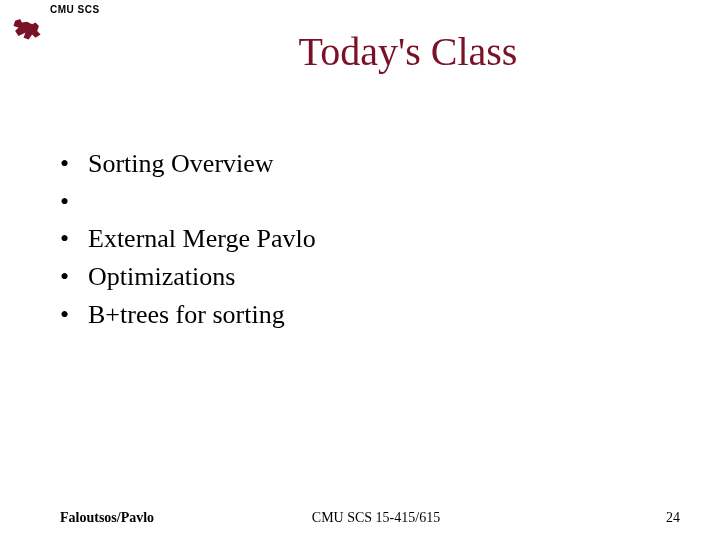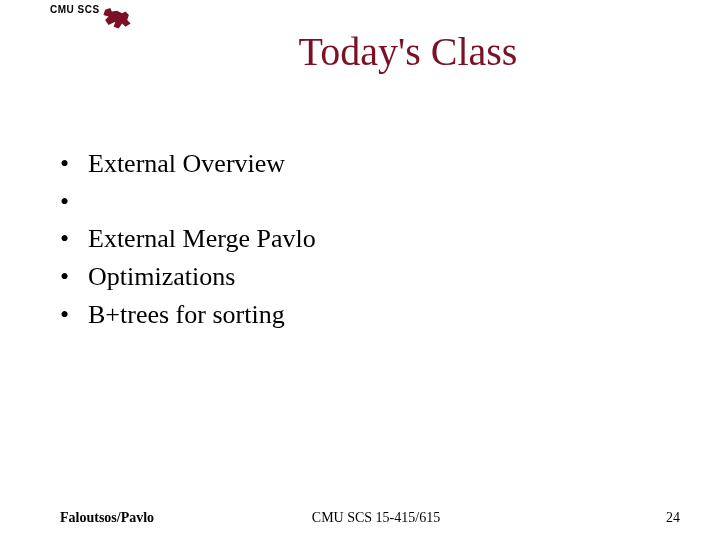--- a/index.html
+++ b/index.html
@@ -17,21 +17,21 @@
     width: 720px;
     height: 540px;
     position: relative;
     box-sizing: border-box;
   }
   .header {
     position: absolute;
     top: 4px;
     left: 10px;
     display: flex;
-    flex-direction: row;
+    flex-direction: column;
     align-items: flex-start;
   }
   .header-label {
     font-family: Arial, Helvetica, sans-serif;
     font-weight: bold;
     font-size: 10px;
     letter-spacing: 0.5px;
     color: #000;
     margin-left: 40px;
   }
@@ -106,21 +106,21 @@
         <path d="M6 4 L12 2 L14 6 L20 5 L26 8 L30 6 L34 10 L32 16 L36 20 L30 24 L26 20 L22 26 L16 24 L18 18 L10 22 L6 16 L10 12 L4 10 Z"></path>
       </g>
     </svg>
   </div>
 
   <div class="title">Today's Class</div>
 
   <div class="bullets">
     <div class="row">
       <span class="dot">•</span>
-      <span>External Overview</span>
+      <span>Sorting Overview</span>
     </div>
     <div class="row">
       <span class="dot">•</span>
     </div>
     <div class="row">
       <span class="dot">•</span>
       <span>External Merge Pavlo</span>
     </div>
     <div class="row">
       <span class="dot">•</span>

